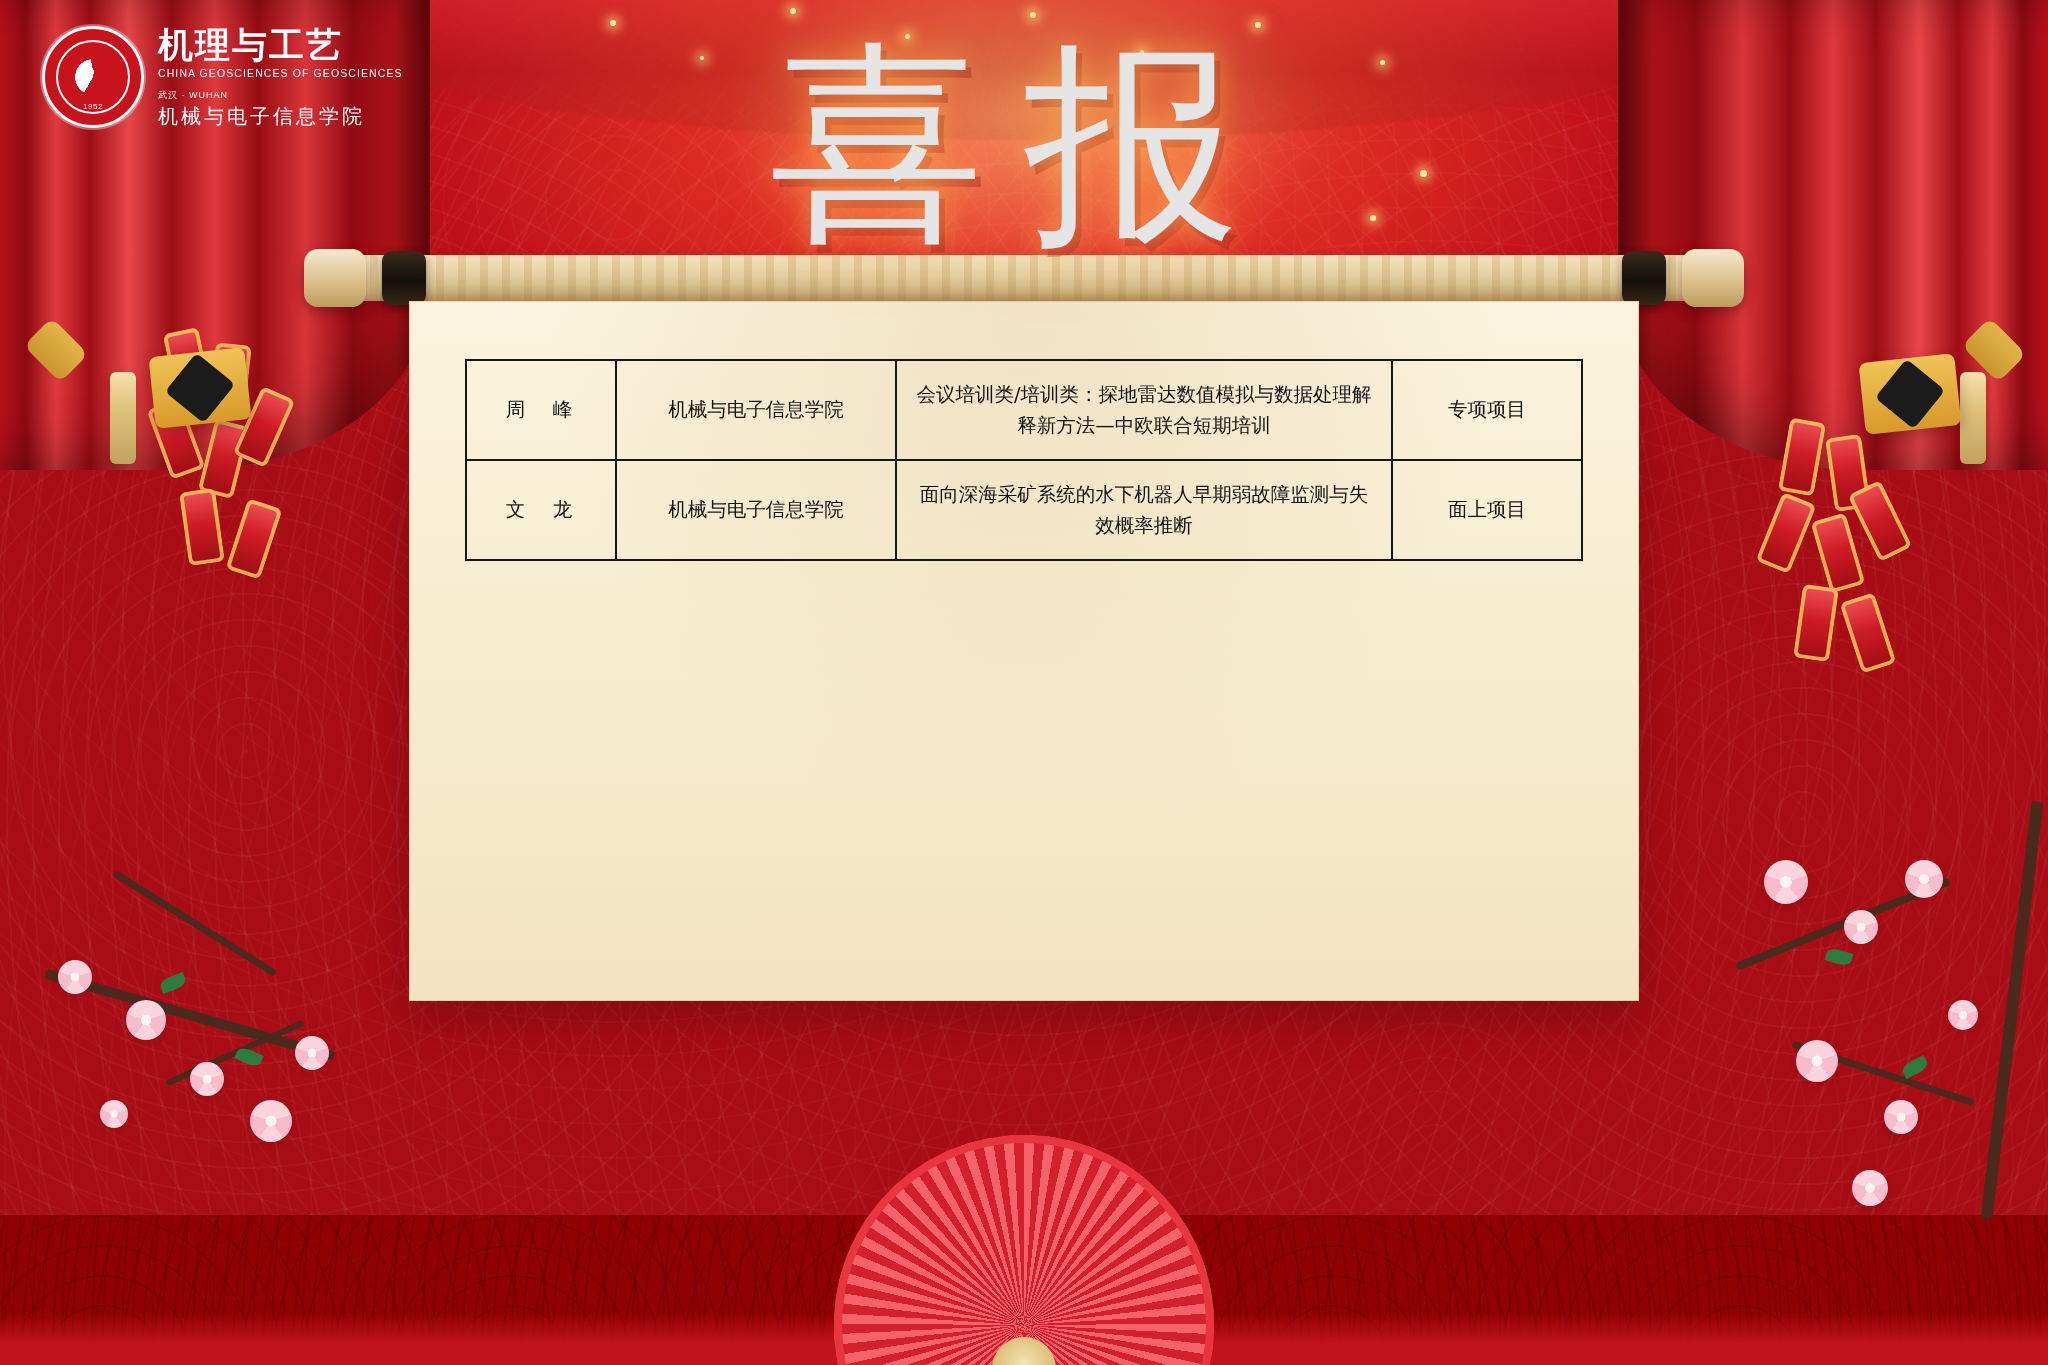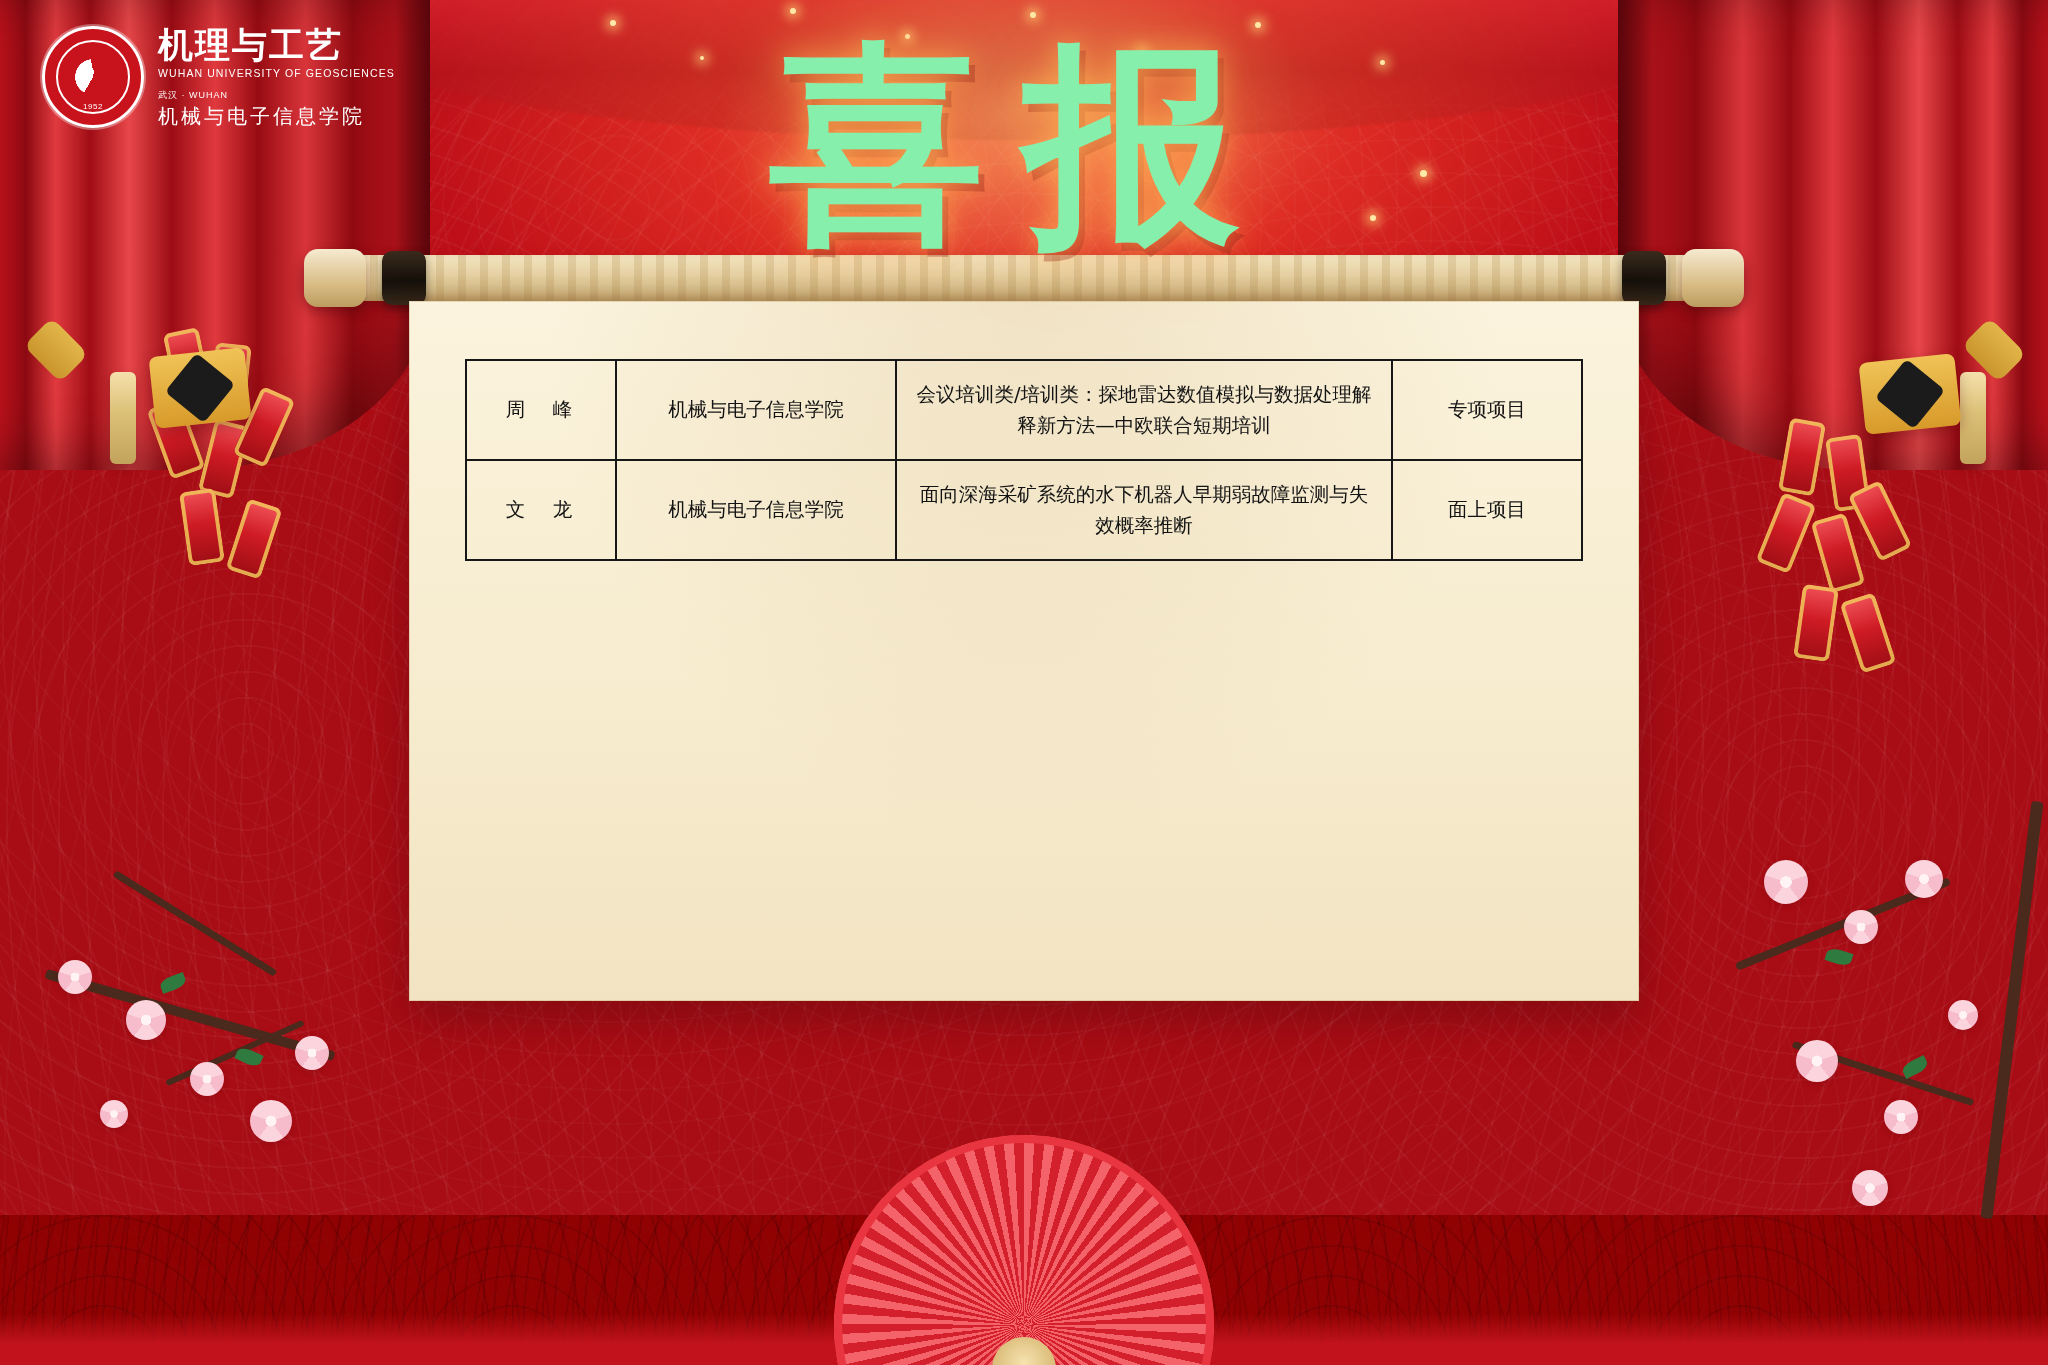--- a/index.html
+++ b/index.html
@@ -231,22 +231,22 @@
 
   
   .title {
     position: absolute;
     top: 18px;
     left: 50%;
     transform: translateX(-50%);
     z-index: 30;
     font-family: "DejaVu Serif", "Liberation Serif", serif;
     font-size: 215px;
-    font-weight: 700;
-    color: #86efac;
+    font-weight: 400;
+    color: #e5e5e5;
     letter-spacing: 40px;
     text-shadow:
       0 0 30px rgba(255,190,90,.75),
       0 0 70px rgba(255,140,60,.55),
       6px 8px 0 rgba(130,8,14,.35);
     white-space: nowrap;
     line-height: 1.18;
   }
 
   
@@ -497,21 +497,21 @@
   </div>
 </div>
 
 <div class="logo">
   <div class="logo-seal">
     <div class="mark"></div>
     <div class="year">1952</div>
   </div>
   <div class="logo-text">
     <div class="logo-cn">机理与工艺</div>
-    <div class="logo-en">WUHAN UNIVERSITY OF GEOSCIENCES</div>
+    <div class="logo-en">CHINA GEOSCIENCES OF GEOSCIENCES</div>
     <div class="logo-sub-line">
       <span class="logo-campus">武汉 · WUHAN</span>
     </div>
     <div class="logo-school">机械与电子信息学院</div>
   </div>
 </div>
 
 <div class="title">喜报</div>
 
 <div class="scroll-wrap">

